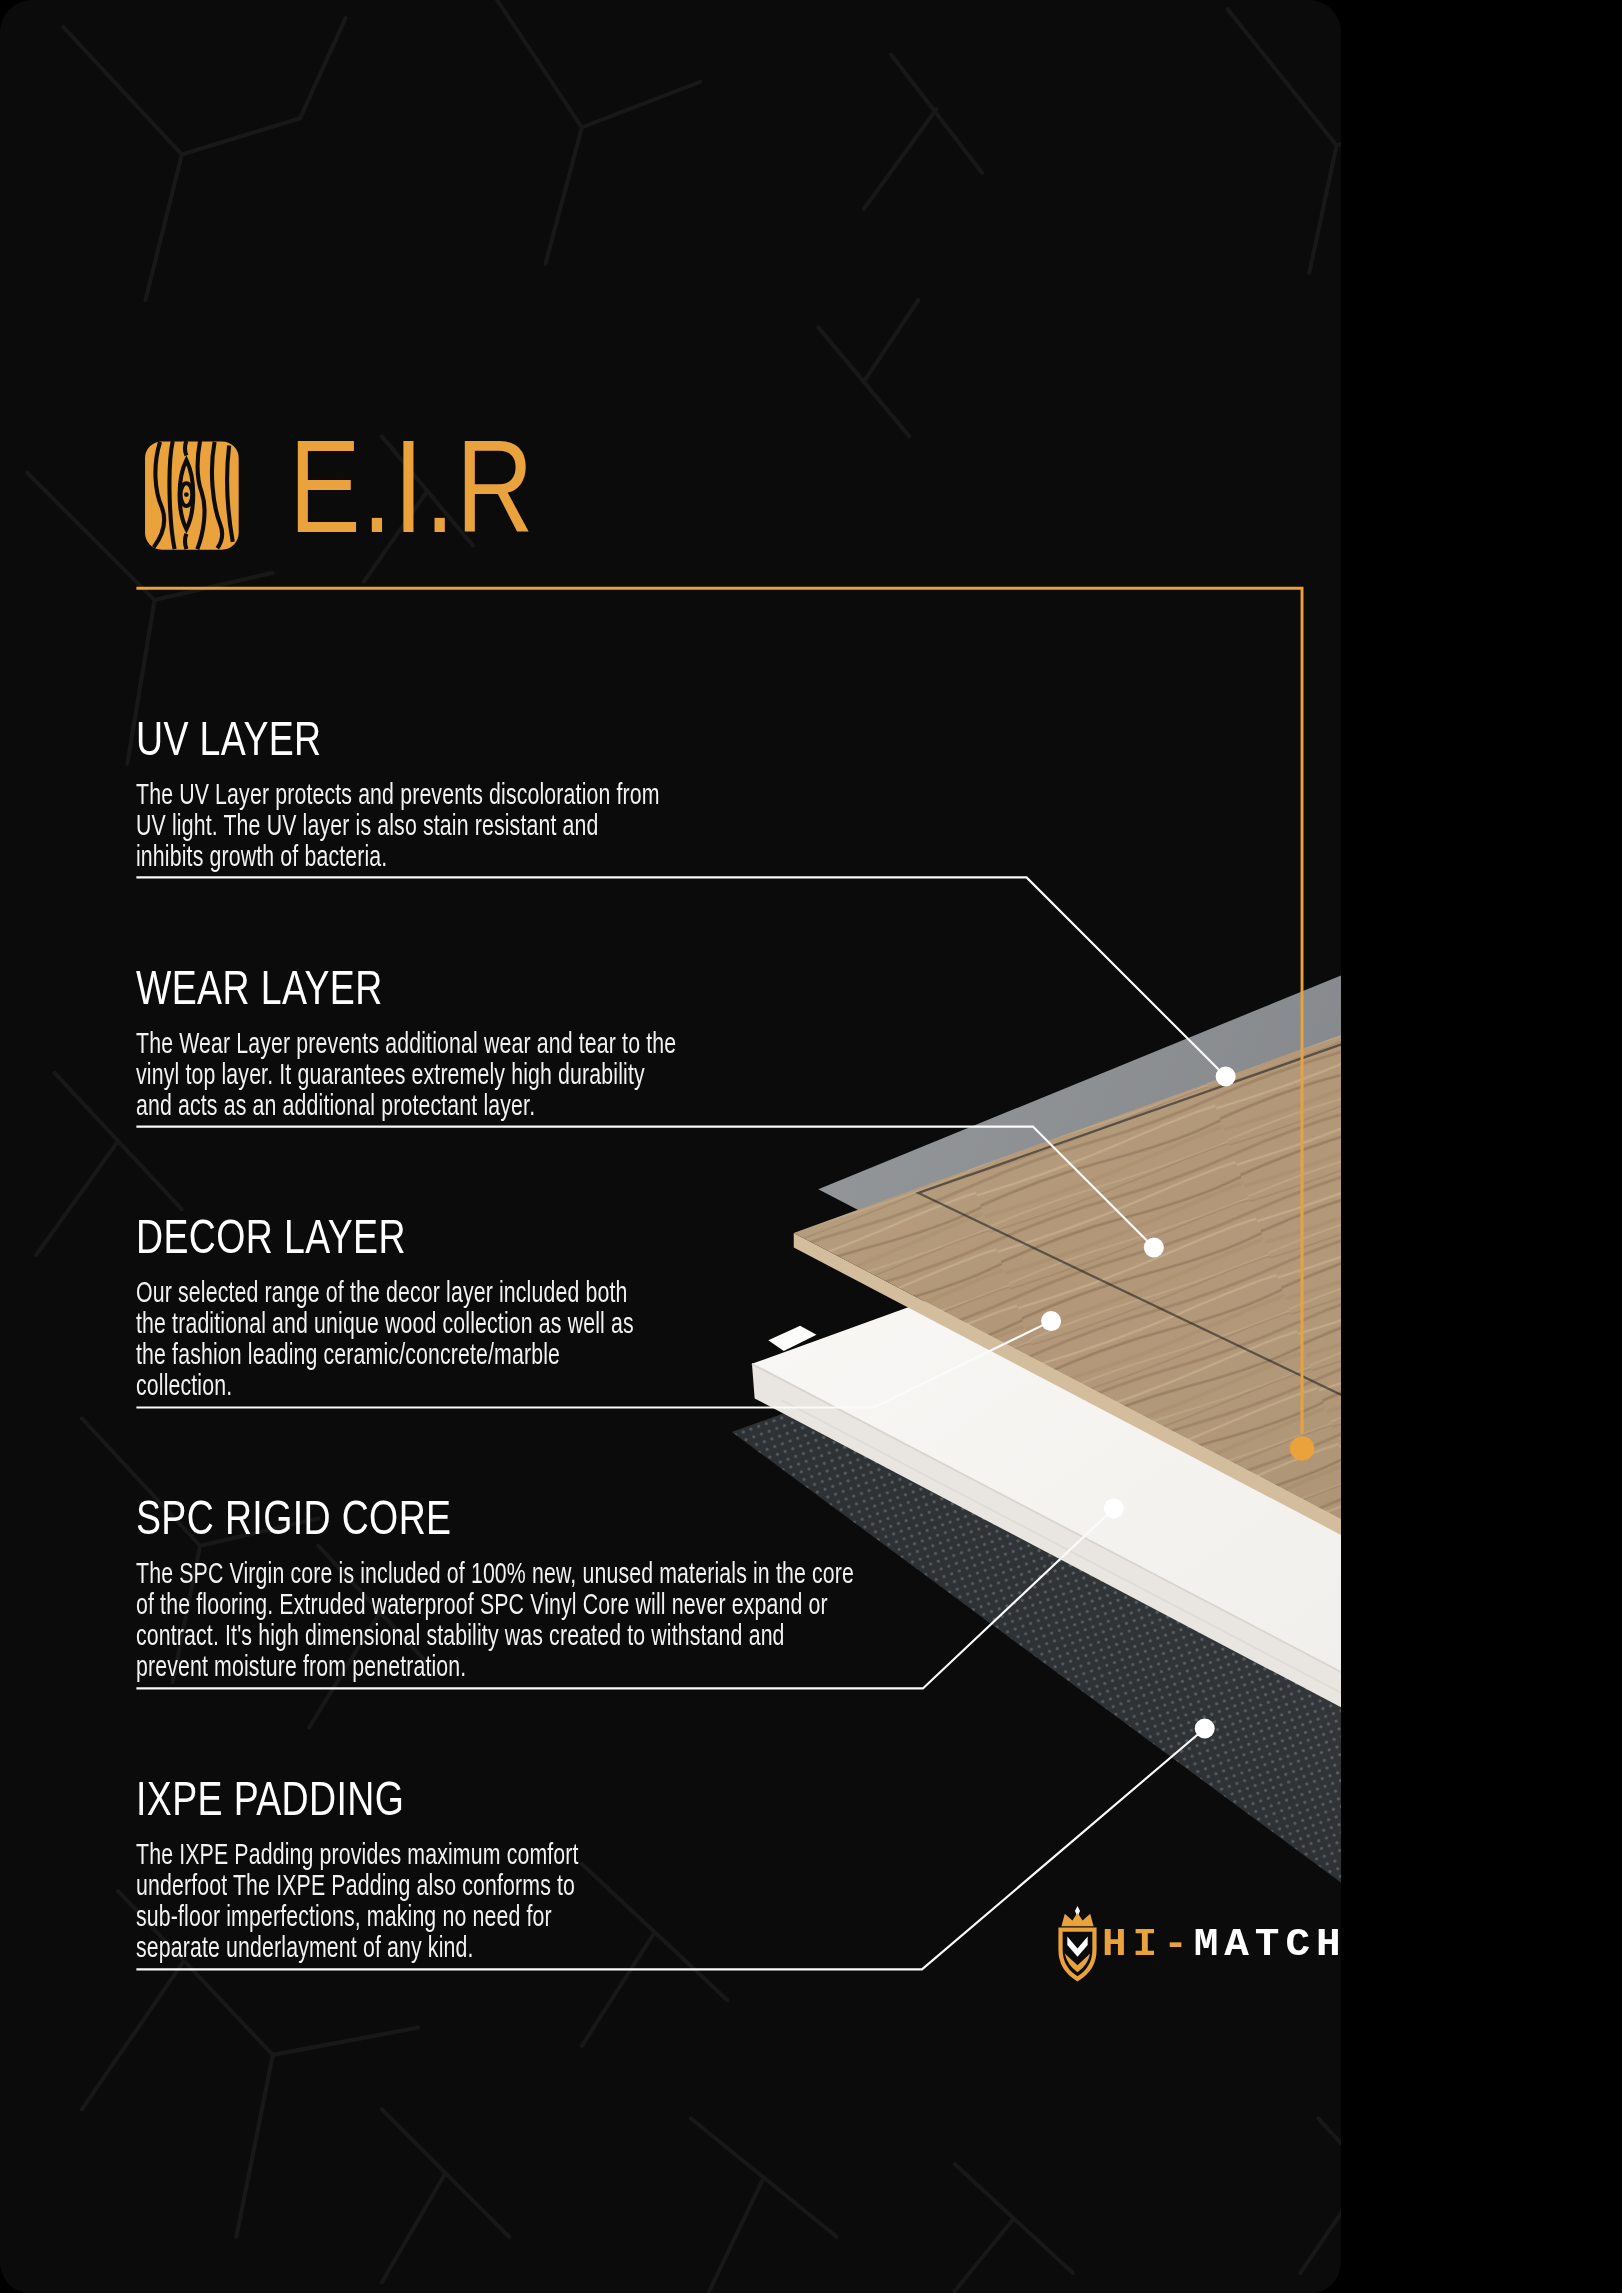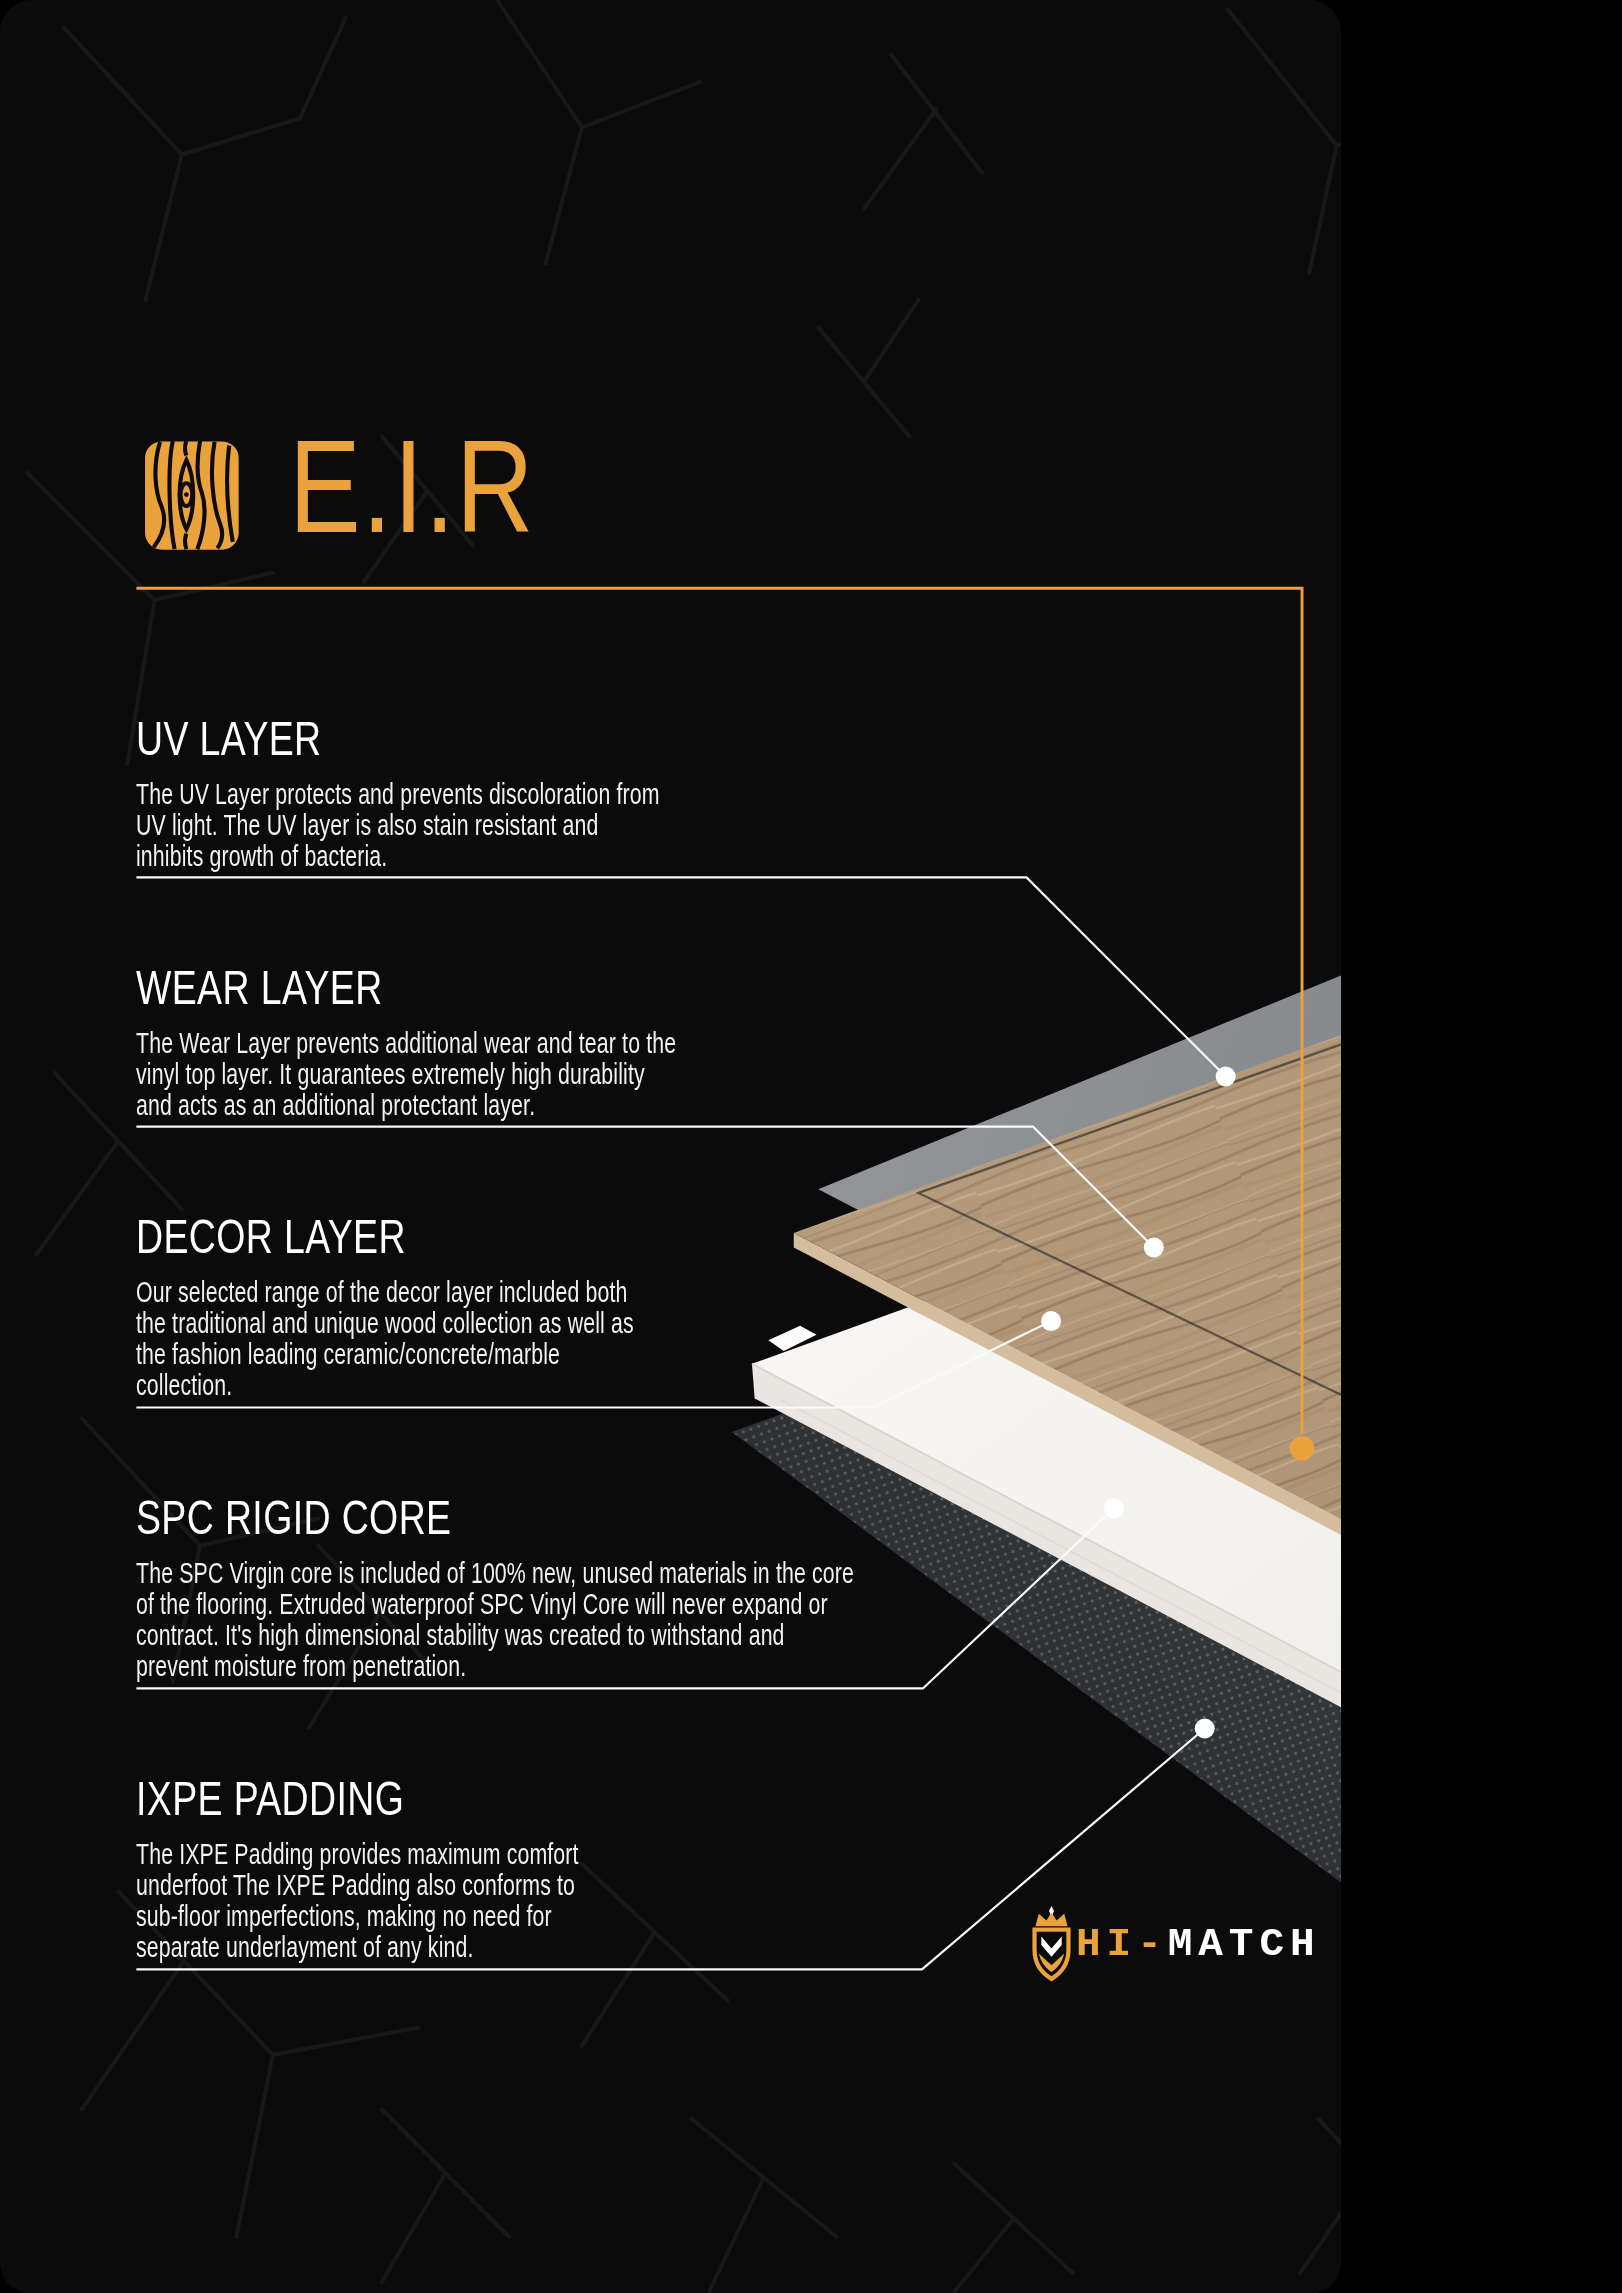--- a/index.html
+++ b/index.html
@@ -27,21 +27,21 @@
     letter-spacing:0.5px;
   }
   .sec-body{
     font-size:30px;line-height:31px;font-weight:400;
     color:var(--body,#f2f2f2);
     transform:scaleX(0.71);
     letter-spacing:0.2px;
   }
   .sec-body div{white-space:nowrap;}
   .logo{
-    position:absolute;left:1026px;top:1906px;height:78px;
+    position:absolute;left:1052px;top:1906px;height:78px;
     display:flex;align-items:center;font-family:Liberation Mono, monospace;
   }
   .logo-text{
     position:absolute;left:50px;top:20px;
     font-size:38px;line-height:1;font-weight:700;
     letter-spacing:5.5px;
     transform:scaleX(1.08);transform-origin:left top;
     white-space:nowrap;
   }
   .logo-text .hi{color:var(--accent,#E9A23C);}

